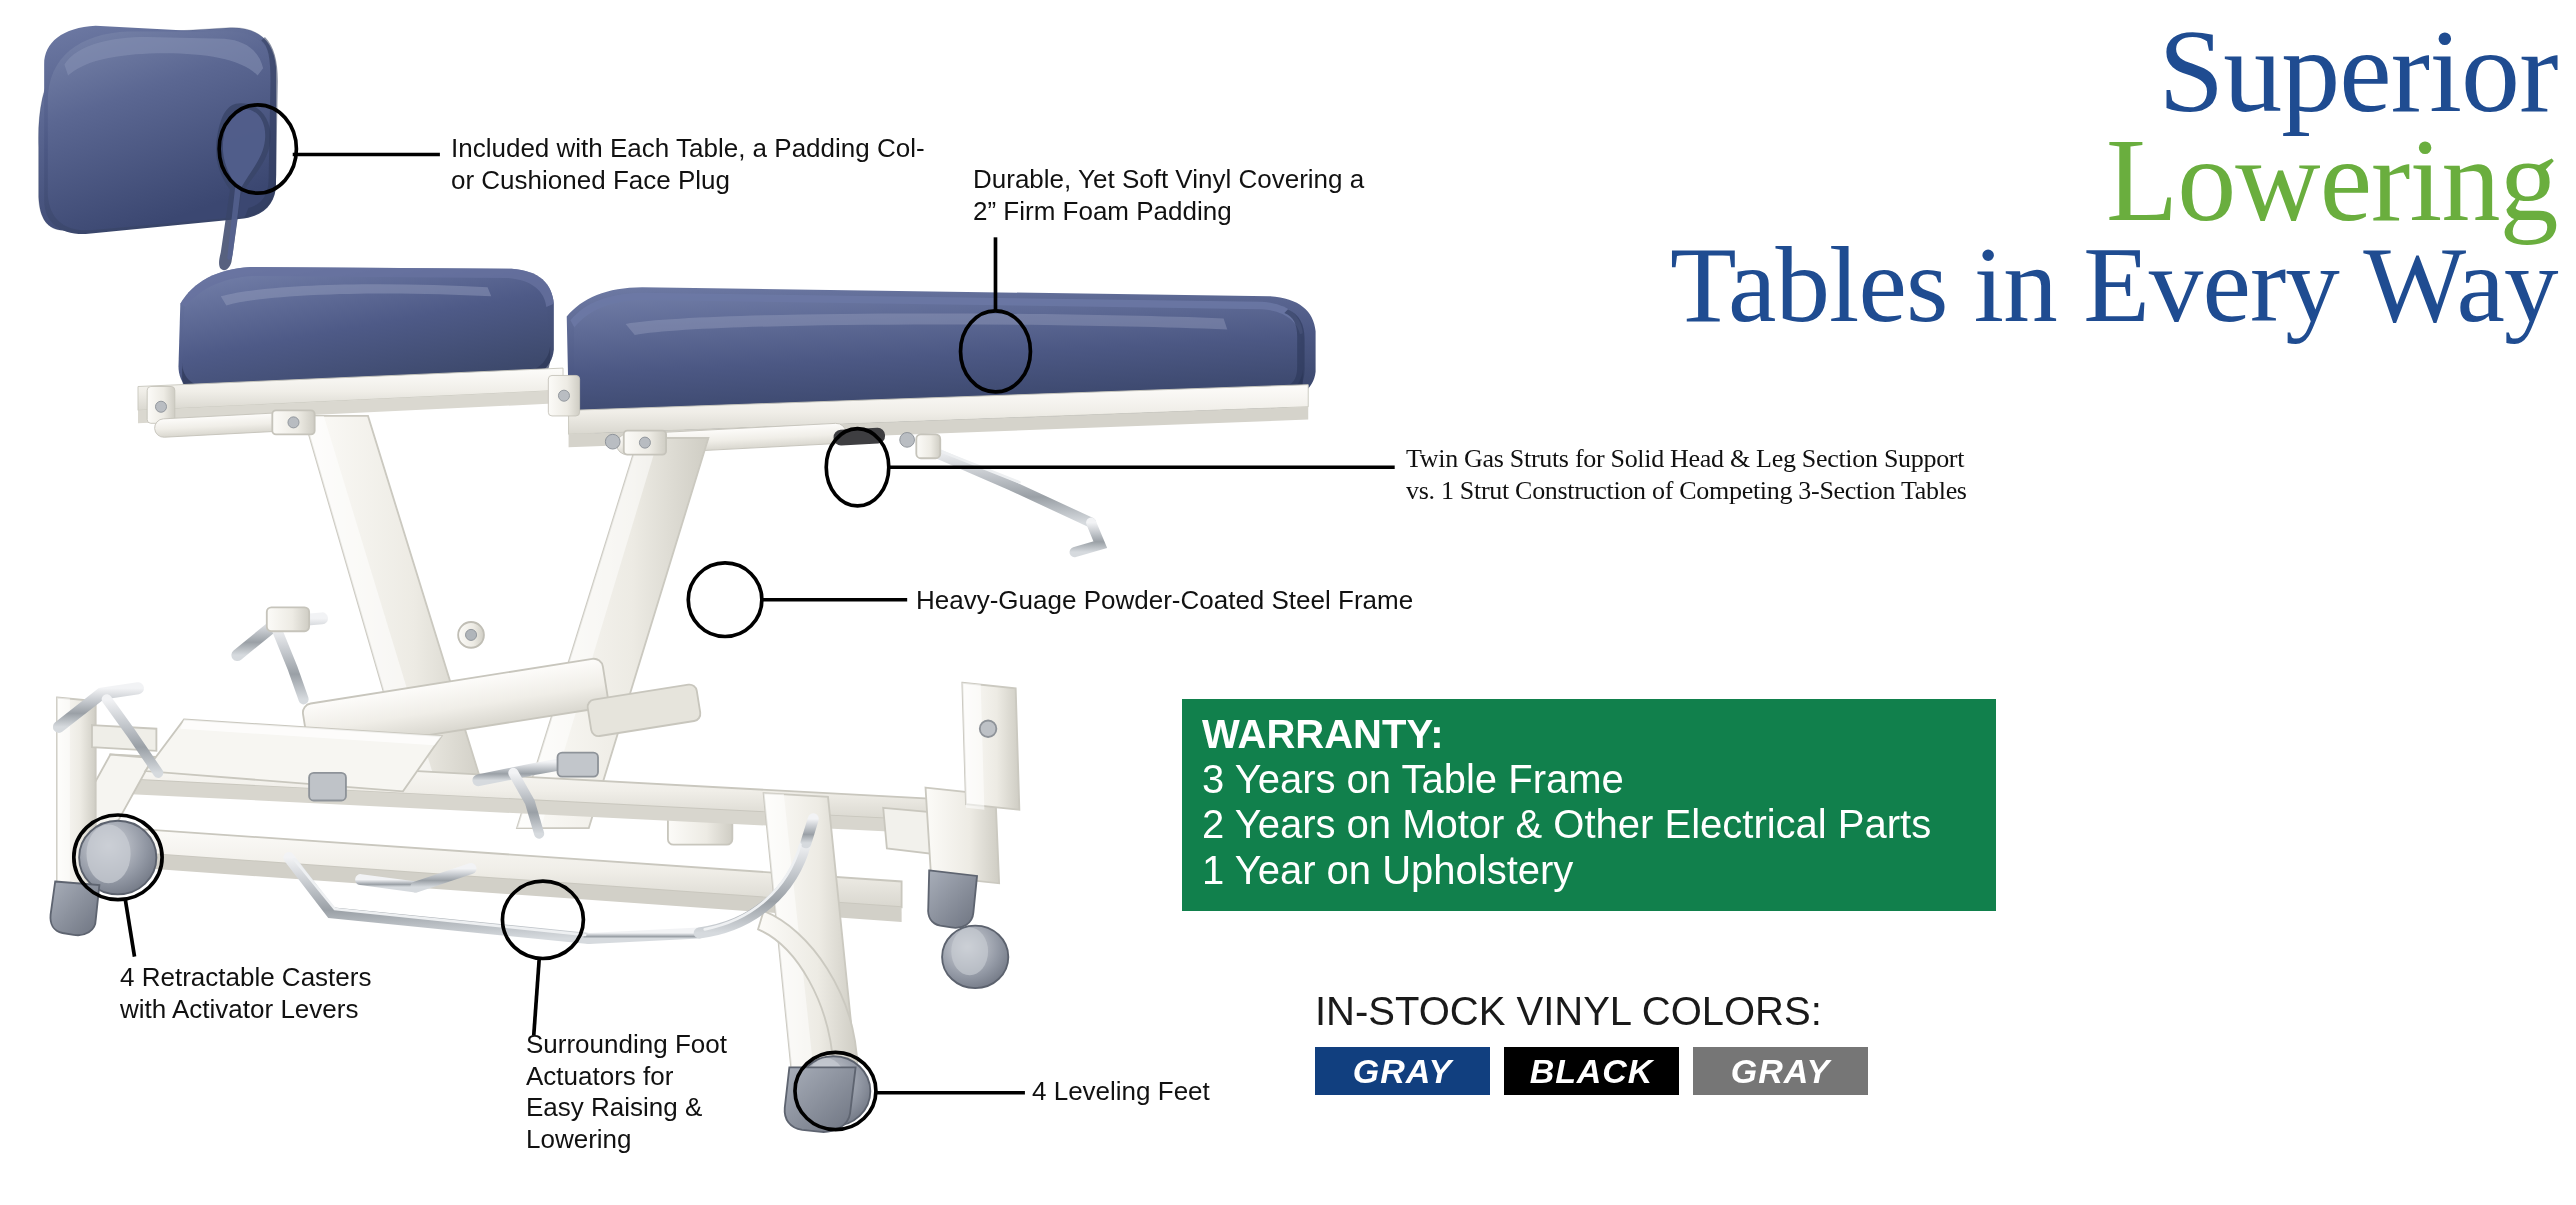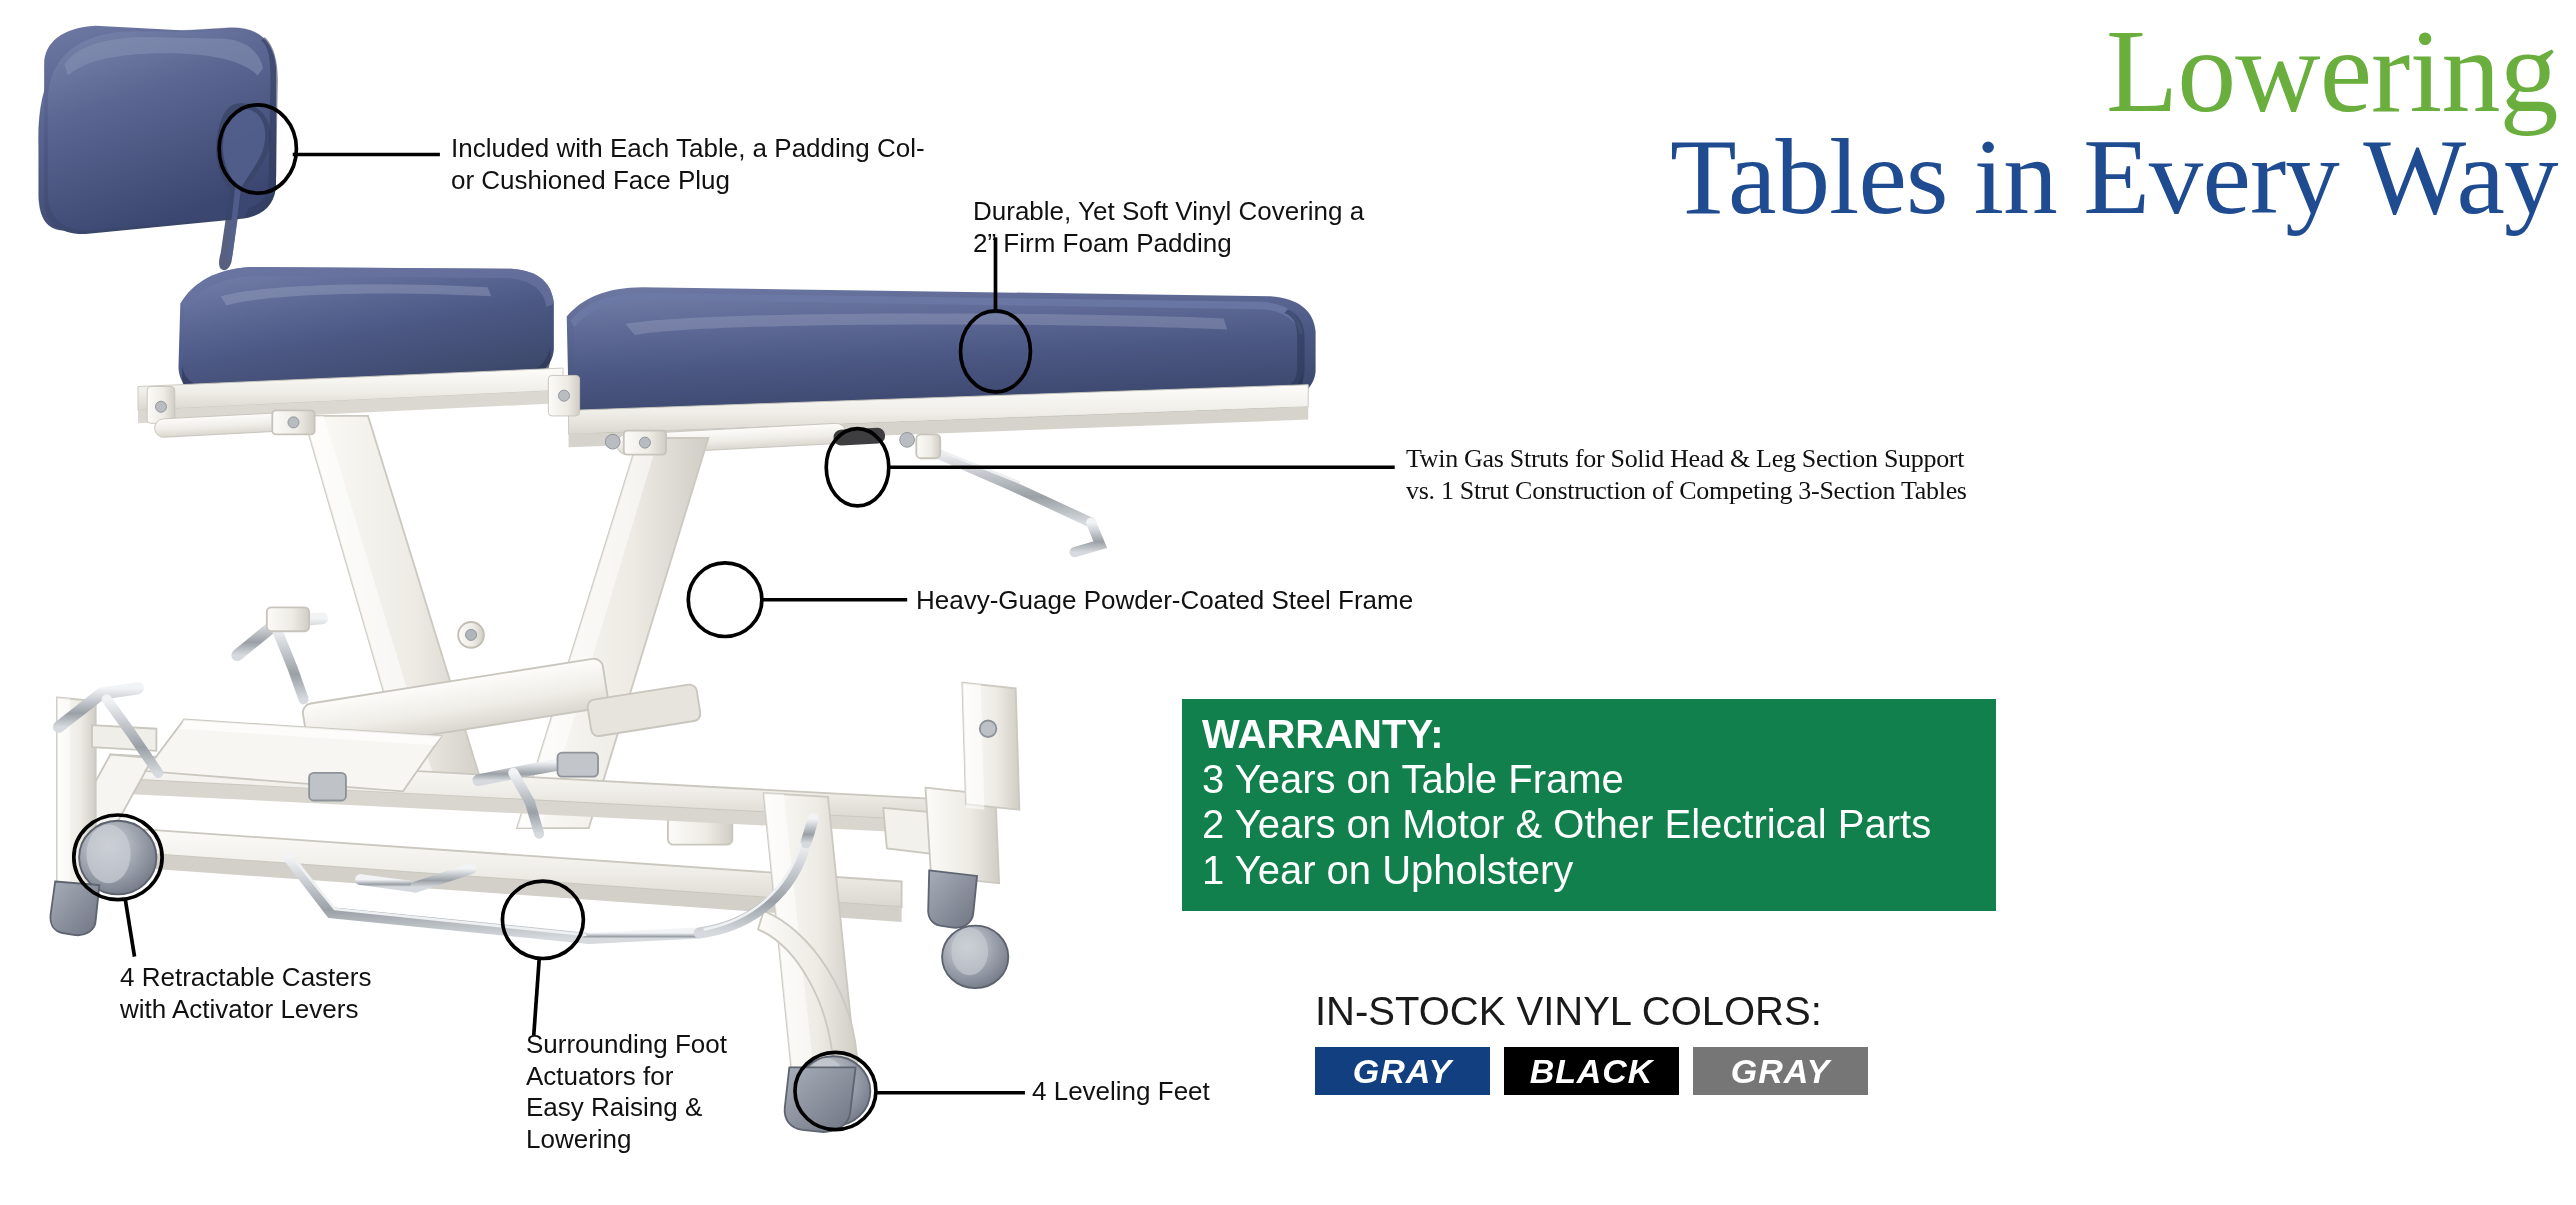--- a/index.html
+++ b/index.html
@@ -365,20 +365,21 @@
     </g>
 
     <g>
       <path d="M60,958 L108,962 L104,1000 C104,1012 92,1018 80,1016 L68,1014 C58,1012 54,1004 55,994 Z" fill="url(#footG)" stroke="#5E6470" stroke-width="2"></path>
       <path d="M858,1160 L930,1160 L924,1210 C922,1224 906,1232 890,1230 L872,1228 C858,1226 852,1216 853,1204 Z" fill="url(#footG)" stroke="#5E6470" stroke-width="2"></path>
       <path d="M1010,946 L1062,952 L1058,992 C1057,1004 1046,1010 1034,1008 L1022,1006 C1012,1004 1008,996 1009,986 Z" fill="url(#footG)" stroke="#5E6470" stroke-width="2"></path>
     </g>
   </svg>
 
   <div class="headline">
+    <span class="hl-line hl-1">Superior</span>
     <span class="hl-line hl-2">Lowering</span>
     <span class="hl-line hl-3">Tables in Every Way</span>
   </div>
 
   <svg id="overlay" viewBox="0 0 2800 1310">
     <g stroke="#000000" fill="none" stroke-width="4">
 
       <ellipse cx="280" cy="162" rx="42" ry="48"></ellipse>
       <path d="M318,168 L478,168"></path>
 
@@ -398,21 +399,21 @@
       <path d="M586,1042 L580,1126"></path>
 
       <ellipse cx="908" cy="1186" rx="44" ry="42"></ellipse>
       <path d="M952,1188 L1114,1188"></path>
     </g>
   </svg>
 
   <div class="callout" style="left:451px; top:133px;">Included with Each Table, a Padding Col-
 or Cushioned Face Plug</div>
 
-  <div class="callout" style="left:973px; top:196px;">Durable, Yet Soft Vinyl Covering a
+  <div class="callout" style="left:973px; top:164px;">Durable, Yet Soft Vinyl Covering a
 2” Firm Foam Padding</div>
 
   <div class="callout narrow" style="left:1406px; top:443px;">Twin Gas Struts for Solid Head &amp; Leg Section Support
 vs. 1 Strut Construction of Competing 3-Section Tables</div>
 
   <div class="callout" style="left:916px; top:585px;">Heavy-Guage Powder-Coated Steel Frame</div>
 
   <div class="callout" style="left:120px; top:962px;">4 Retractable Casters
 with Activator Levers</div>
 

